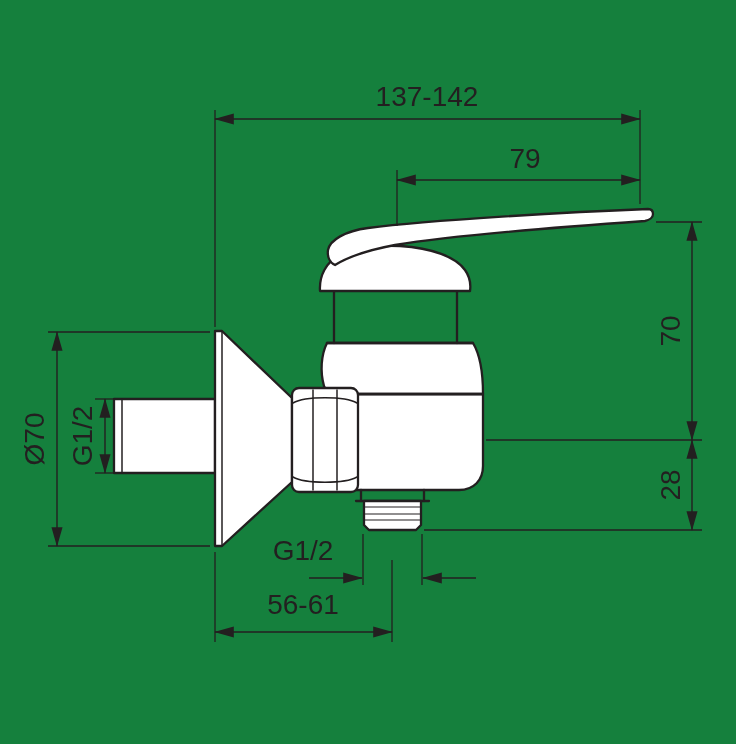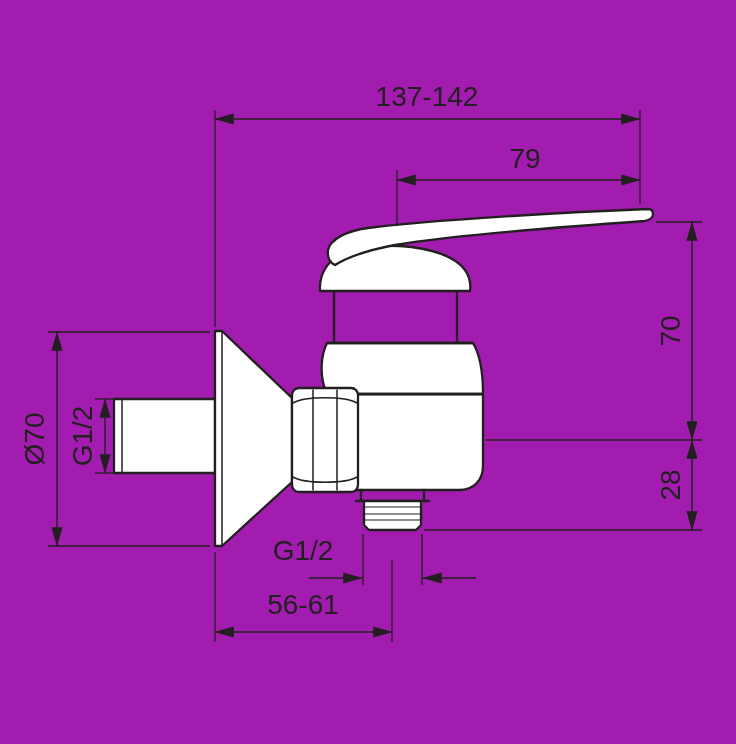--- a/index.html
+++ b/index.html
@@ -1,17 +1,17 @@
 <!DOCTYPE html>
 <html><head>
 <meta charset="utf-8">
 <style>
   html,body{margin:0;padding:0;background:#ffffff;}
   .page{
-    width:736px;height:744px;background:#a21caf;position:relative;overflow:hidden;
+    width:736px;height:744px;background:#15803d;position:relative;overflow:hidden;
     font-family:"Liberation Sans", sans-serif;
   }
   svg{display:block;}
   .part{fill:#ffffff;stroke:#231f20;stroke-width:2.3;stroke-linejoin:round;stroke-linecap:round;}
   .part-line{fill:none;stroke:#231f20;stroke-width:2.3;stroke-linecap:round;}
   .detail{fill:none;stroke:#231f20;stroke-width:1.5;stroke-linecap:round;}
   .thread{fill:none;stroke:#231f20;stroke-width:1.2;}
   .dim{fill:none;stroke:#231f20;stroke-width:1.4;}
   .ext{fill:none;stroke:#231f20;stroke-width:1.3;}
   .dim-text{fill:#231f20;font-size:28px;font-family:"Liberation Sans", sans-serif;}

